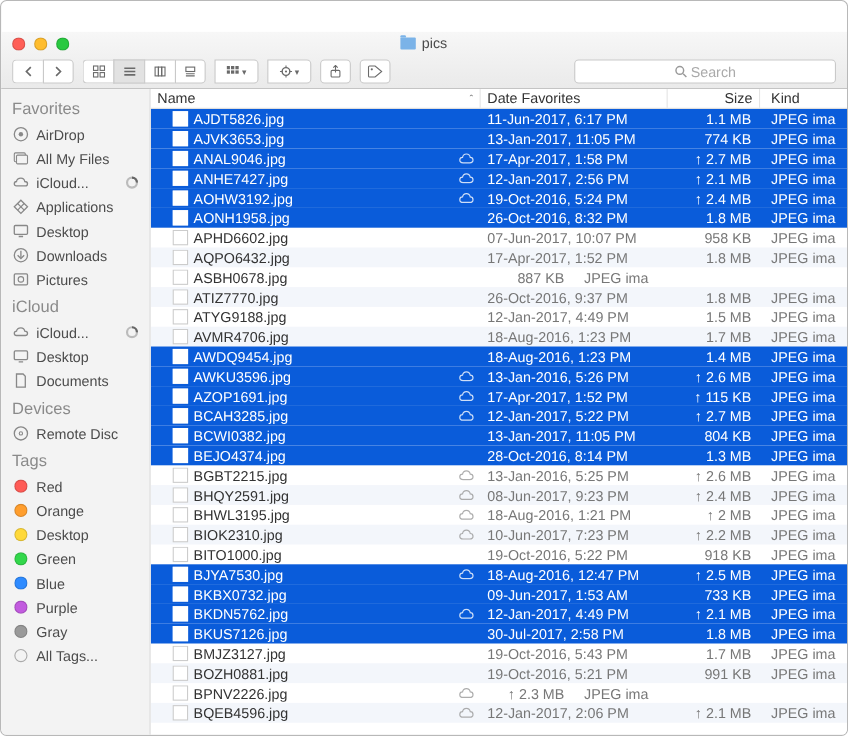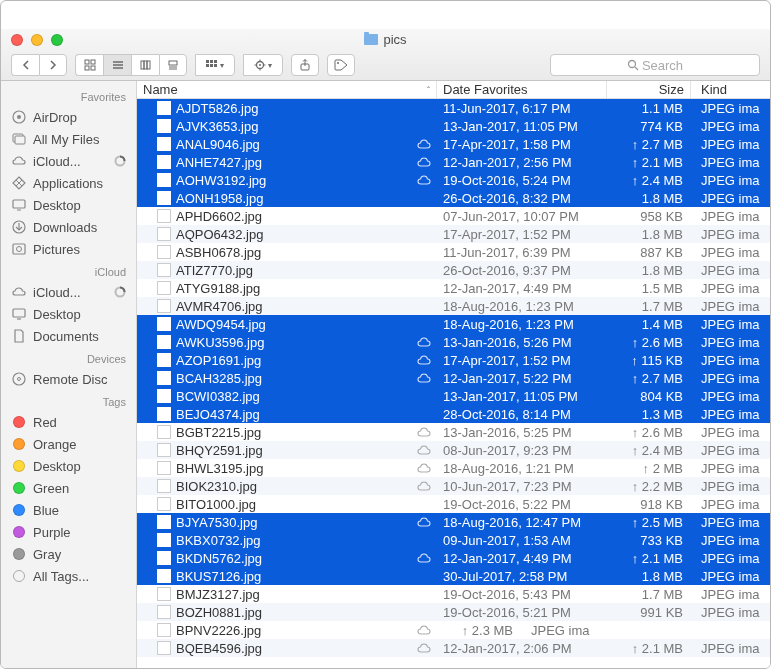--- a/index.html
+++ b/index.html
@@ -23,28 +23,28 @@
 .navbtns { display: flex; }
 .tbtn { background: #fff; border: 1px solid #c9c9c9; height: 22px; min-width: 28px; display: flex; align-items: center; justify-content: center; color: #6a6a6a; cursor: default; }
 .tbtn:first-child { border-radius: 4px 0 0 4px; border-right: none; }
 .tbtn:last-child { border-radius: 0 4px 4px 0; }
 .tbtn.solo { border-radius: 4px; }
 .seg { display: flex; }
 .seg .tbtn { border-right: none; }
 .seg .tbtn:last-child { border-right: 1px solid #c9c9c9; }
 .tbtn.active { background: #e2e2e2; }
 .spacer { flex: 1; }
-.search { width: 210px; height: 22px; background: #fff; border: 1px solid #c9c9c9; border-radius: 4px; display: flex; align-items: center; justify-content: center; gap: 3px; color: #aaa; font-size: 12px; }
+.search { width: 238px; height: 22px; background: #fff; border: 1px solid #c9c9c9; border-radius: 4px; display: flex; align-items: center; justify-content: center; gap: 3px; color: #aaa; font-size: 12px; }
 .search svg { width: 12px; height: 12px; }
 
 
 .main { flex: 1; display: flex; overflow: hidden; }
 
 .sidebar { width: 136px; background: #f3f3f3; border-right: 1px solid #d4d4d4; overflow-y: auto; padding-top: 4px; }
-.sb-head { font-size: 11px; color: #8a8a8a; padding: 6px 10px 3px; text-align: right; }
+.sb-head { font-size: 15px; color: #8a8a8a; padding: 6px 10px 3px; }
 .sb-item { display: flex; align-items: center; gap: 6px; padding: 3px 10px; color: #4c4c4c; font-size: 13px; white-space: nowrap; overflow: hidden; }
 .sb-item .ic { width: 16px; height: 16px; display: flex; align-items: center; justify-content: center; color: #7d7d7d; flex-shrink: 0; }
 .sb-item .trail { margin-left: auto; width: 12px; height: 12px; }
 .tagdot { width: 12px; height: 12px; border-radius: 50%; border: 0.5px solid rgba(0,0,0,0.15); }
 .tagdot.empty { border: 1.5px solid #aaa; background: transparent; }
 
 .content { flex: 1; display: flex; flex-direction: column; overflow: hidden; background: #fff; }
 
 .colhead { height: 18px; border-bottom: 1px solid #dcdcdc; display: flex; font-size: 11px; color: #333; background: #fff; }
 .colhead > div { border-right: 1px solid #e4e4e4; display: flex; align-items: center; padding: 0 6px; }
@@ -451,21 +451,20 @@
             </div>
             <div class="date">17-Apr-2017, 1:52 PM</div>
             <div class="size">1.8 MB</div>
             <div class="kind">JPEG ima</div>
           </div>
           <div class="row">
             <div class="name">
               <span class="fileicon"></span>
               <span>ASBH0678.jpg</span>
             </div>
-            <div class="date">11-Jun-2017, 6:39 PM</div>
             <div class="size">887 KB</div>
             <div class="kind">JPEG ima</div>
           </div>
           <div class="row alt">
             <div class="name">
               <span class="fileicon"></span>
               <span>ATIZ7770.jpg</span>
             </div>
             <div class="date">26-Oct-2016, 9:37 PM</div>
             <div class="size">1.8 MB</div>

